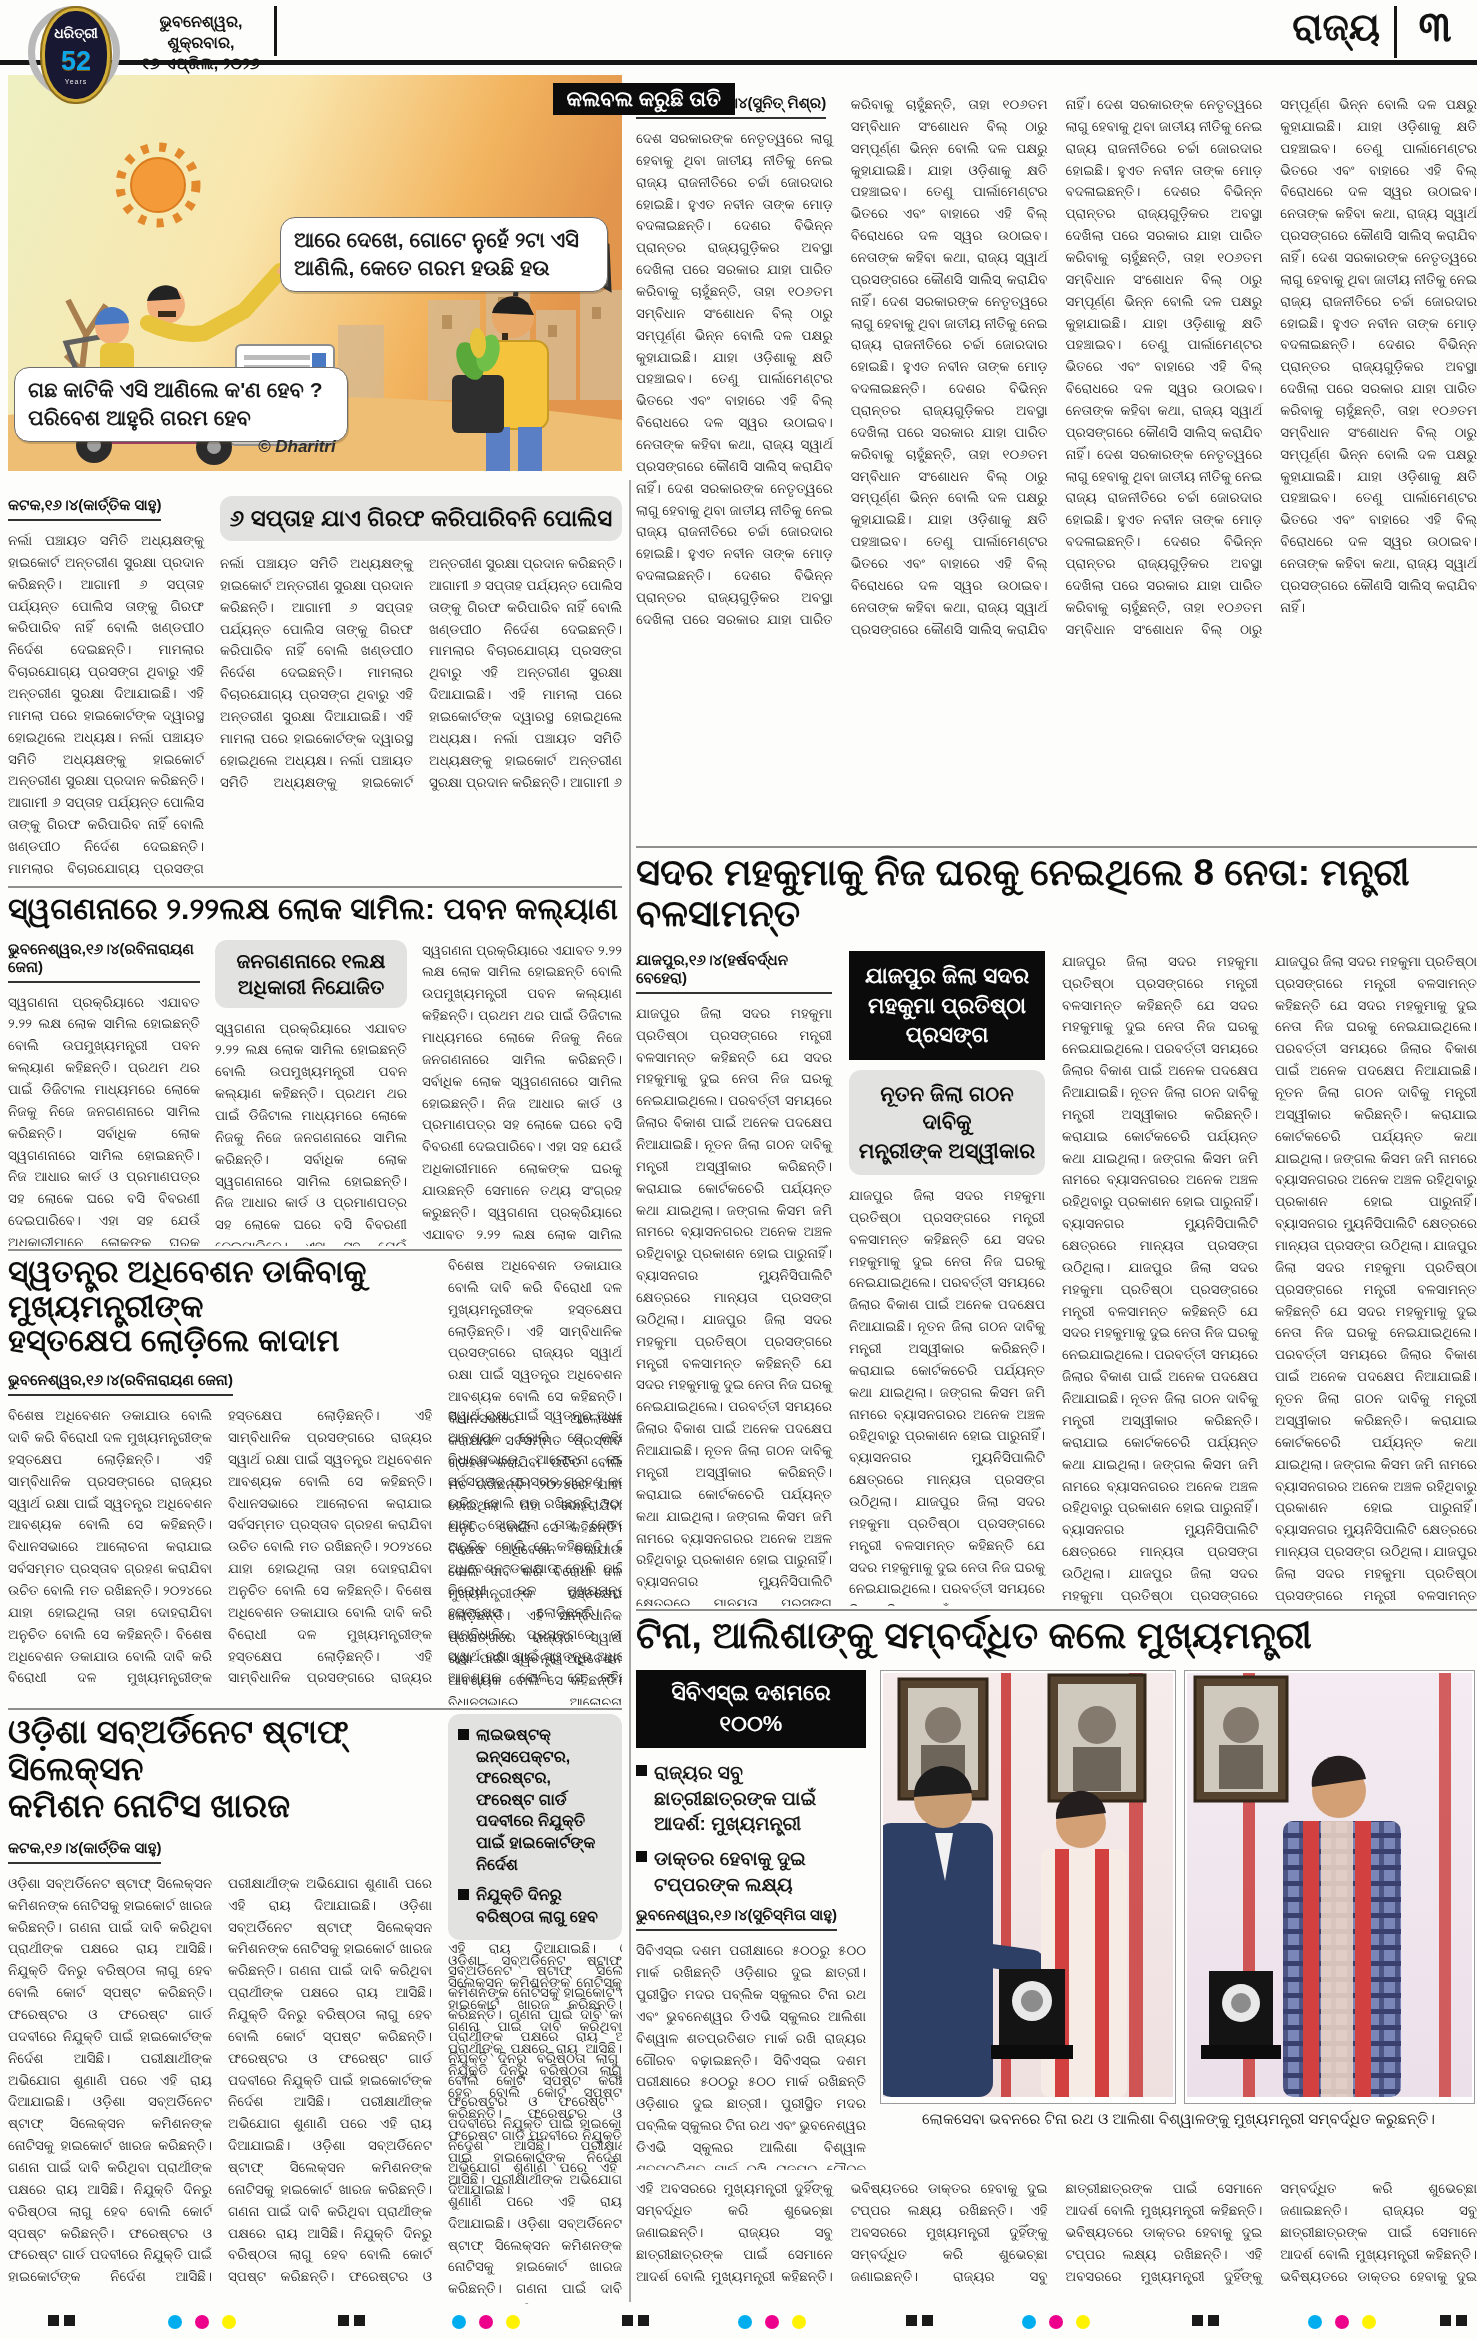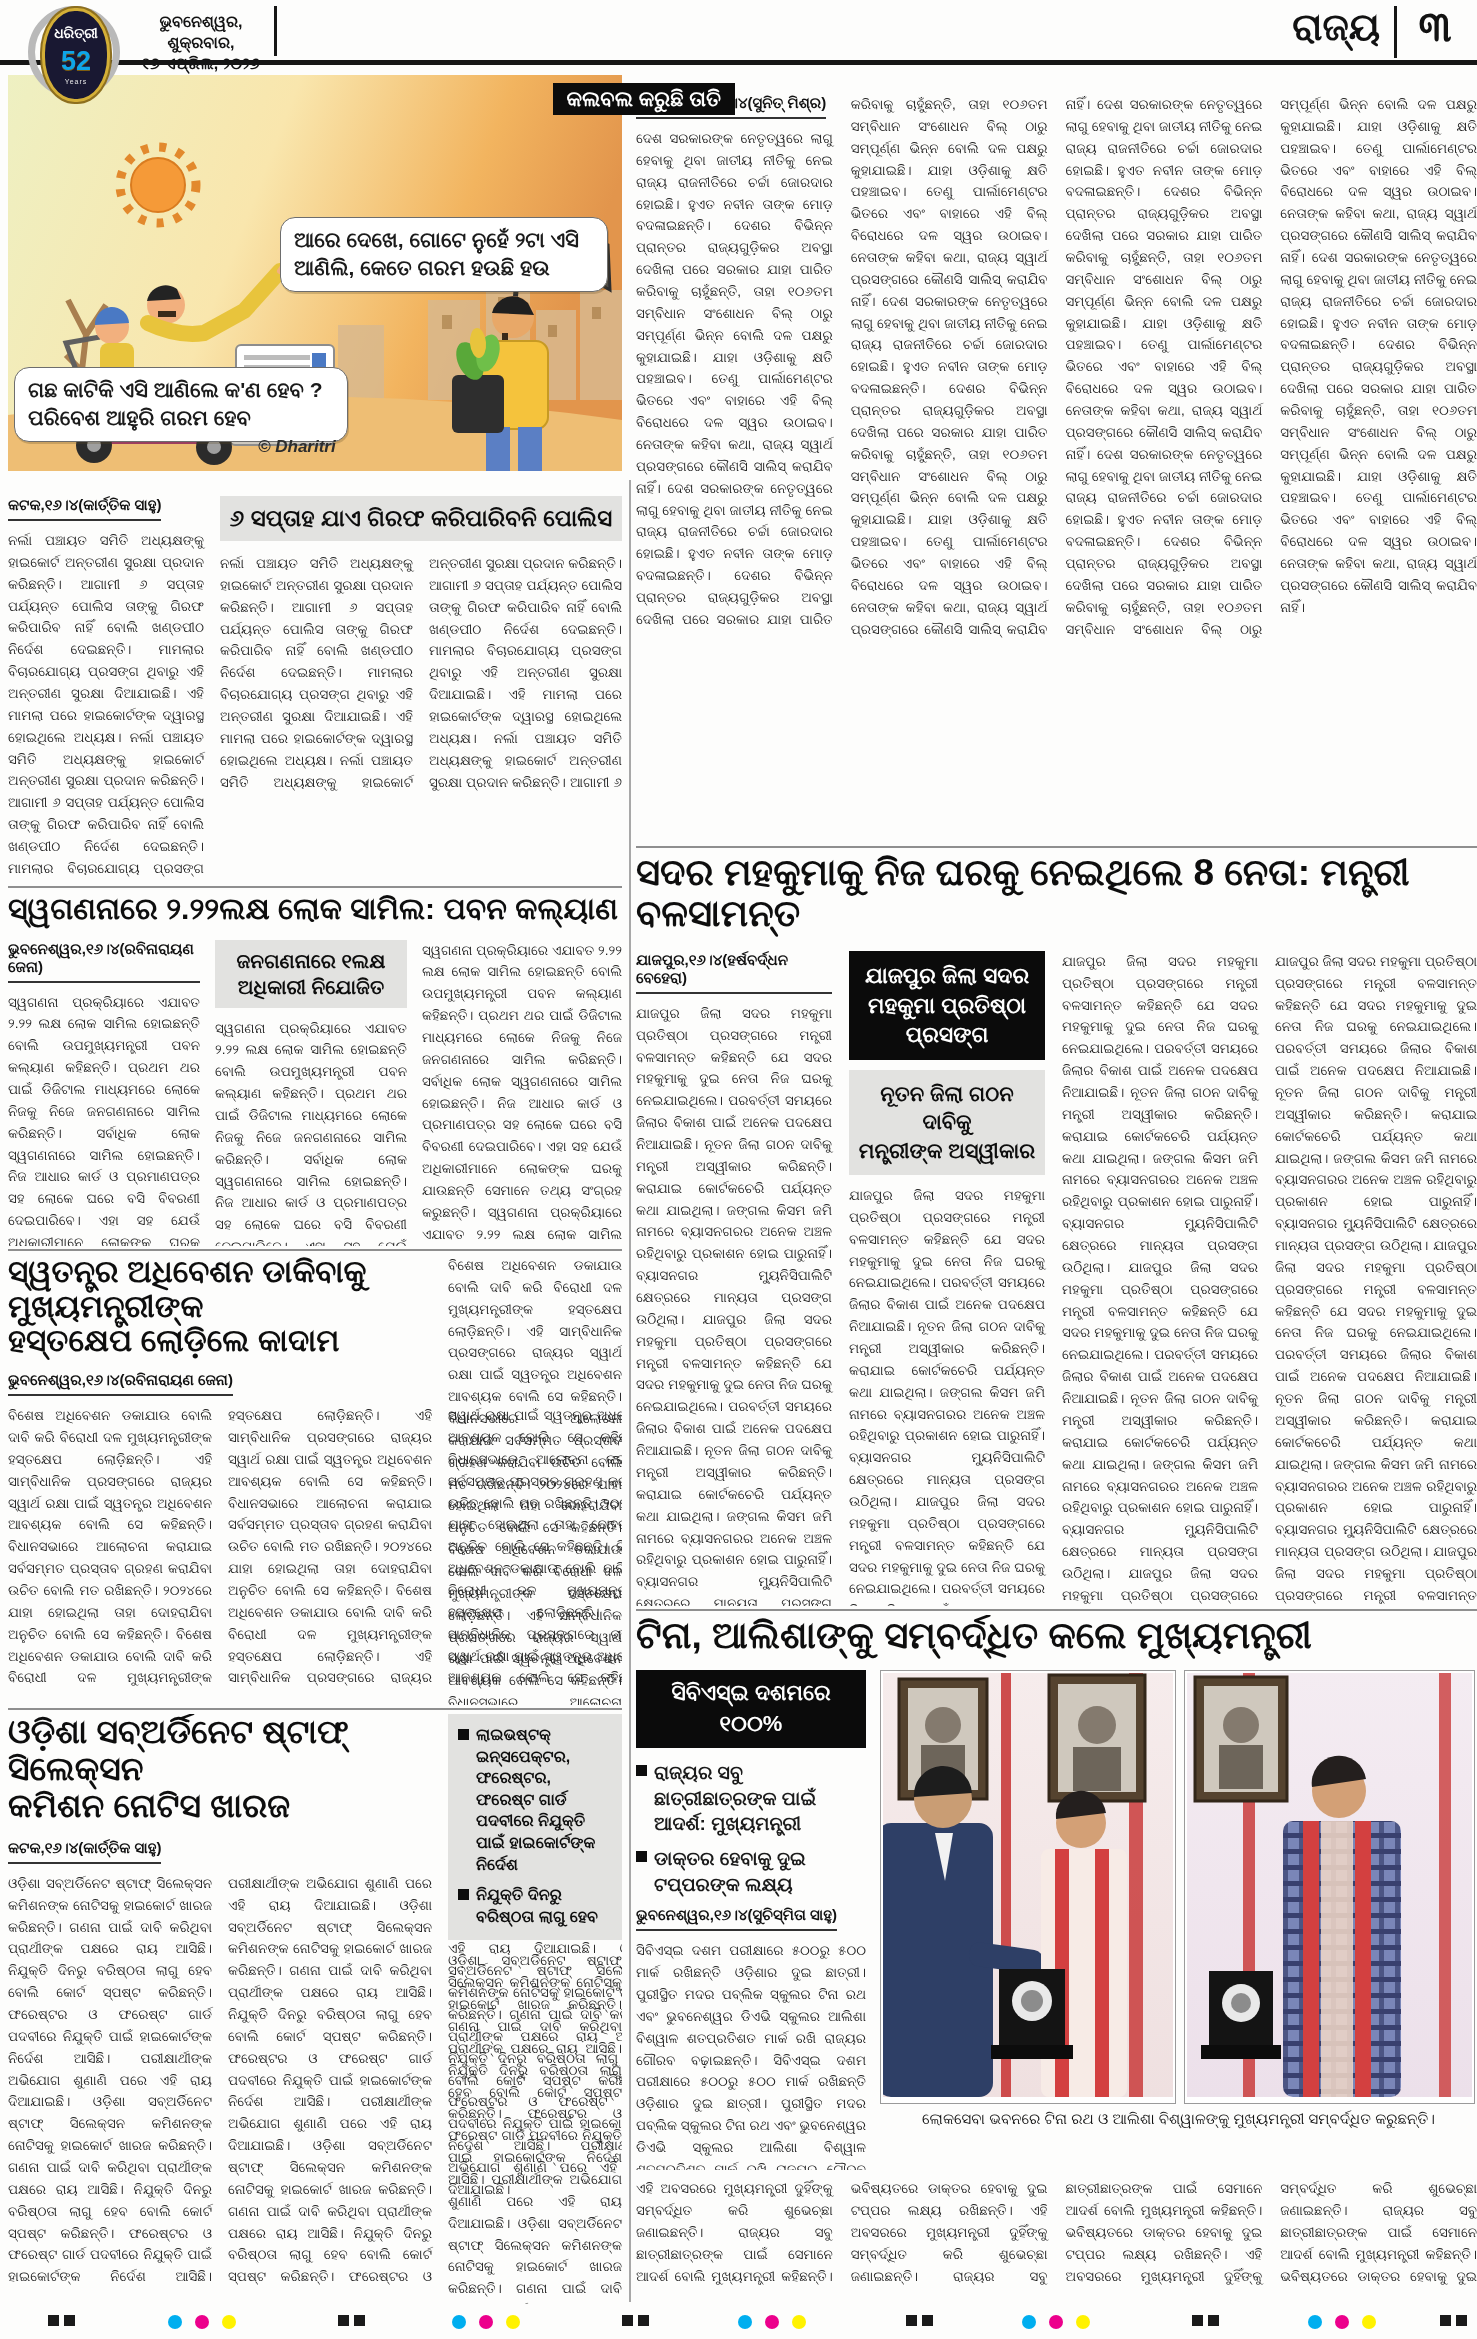--- a/index.html
+++ b/index.html
@@ -24,21 +24,21 @@
                  font-size:38px;font-weight:bold;color:#121212;}
   .page-number{position:absolute;left:1404px;top:3px;width:62px;text-align:center;
                font-size:42px;font-weight:bold;color:#121212;}
   
   .art{position:absolute;overflow:hidden;}
   .hl{font-weight:bold;color:#0e0e0e;line-height:1.12;}
   .by{font-weight:bold;font-size:15px;color:#111;display:inline-block;
       border-bottom:2px solid #333;padding-bottom:5px;margin-bottom:9px;}
   .bt{font-size:13.5px;line-height:1.62;text-align:justify;color:#222;}
   .colrow{display:flex;}
-  .graybox{background:#e2e2e0;color:#0d0d0d;font-weight:bold;text-align:center;}
+  .graybox{background:#e2e2e0;color:#0d0d0d;font-weight:bold;text-align:center;border-radius:12px;}
   .blackbox{background:#0b0b0b;color:#fff;font-weight:bold;text-align:center;}
   .sep-h{position:absolute;height:1.5px;background:#8f8f8f;}
   .sep-v{position:absolute;width:1.5px;background:#a8a8a8;}
   .bullet-item{display:flex;gap:7px;font-weight:bold;line-height:1.35;margin-bottom:9px;}
   .bullet-sq{flex:0 0 11px;width:11px;height:11px;background:#0d0d0d;margin-top:5px;}
   
   .cartoon{position:absolute;left:8px;top:75px;width:731px;height:396px;overflow:hidden;}
   .cartoon-title{position:absolute;right:4px;top:8px;background:#0c0c0c;color:#fff;
                  font-weight:bold;font-size:21px;padding:4px 14px;z-index:4;}
   .bubble{position:absolute;background:#fff;border:1.8px solid #6d6d6d;border-radius:15px;

